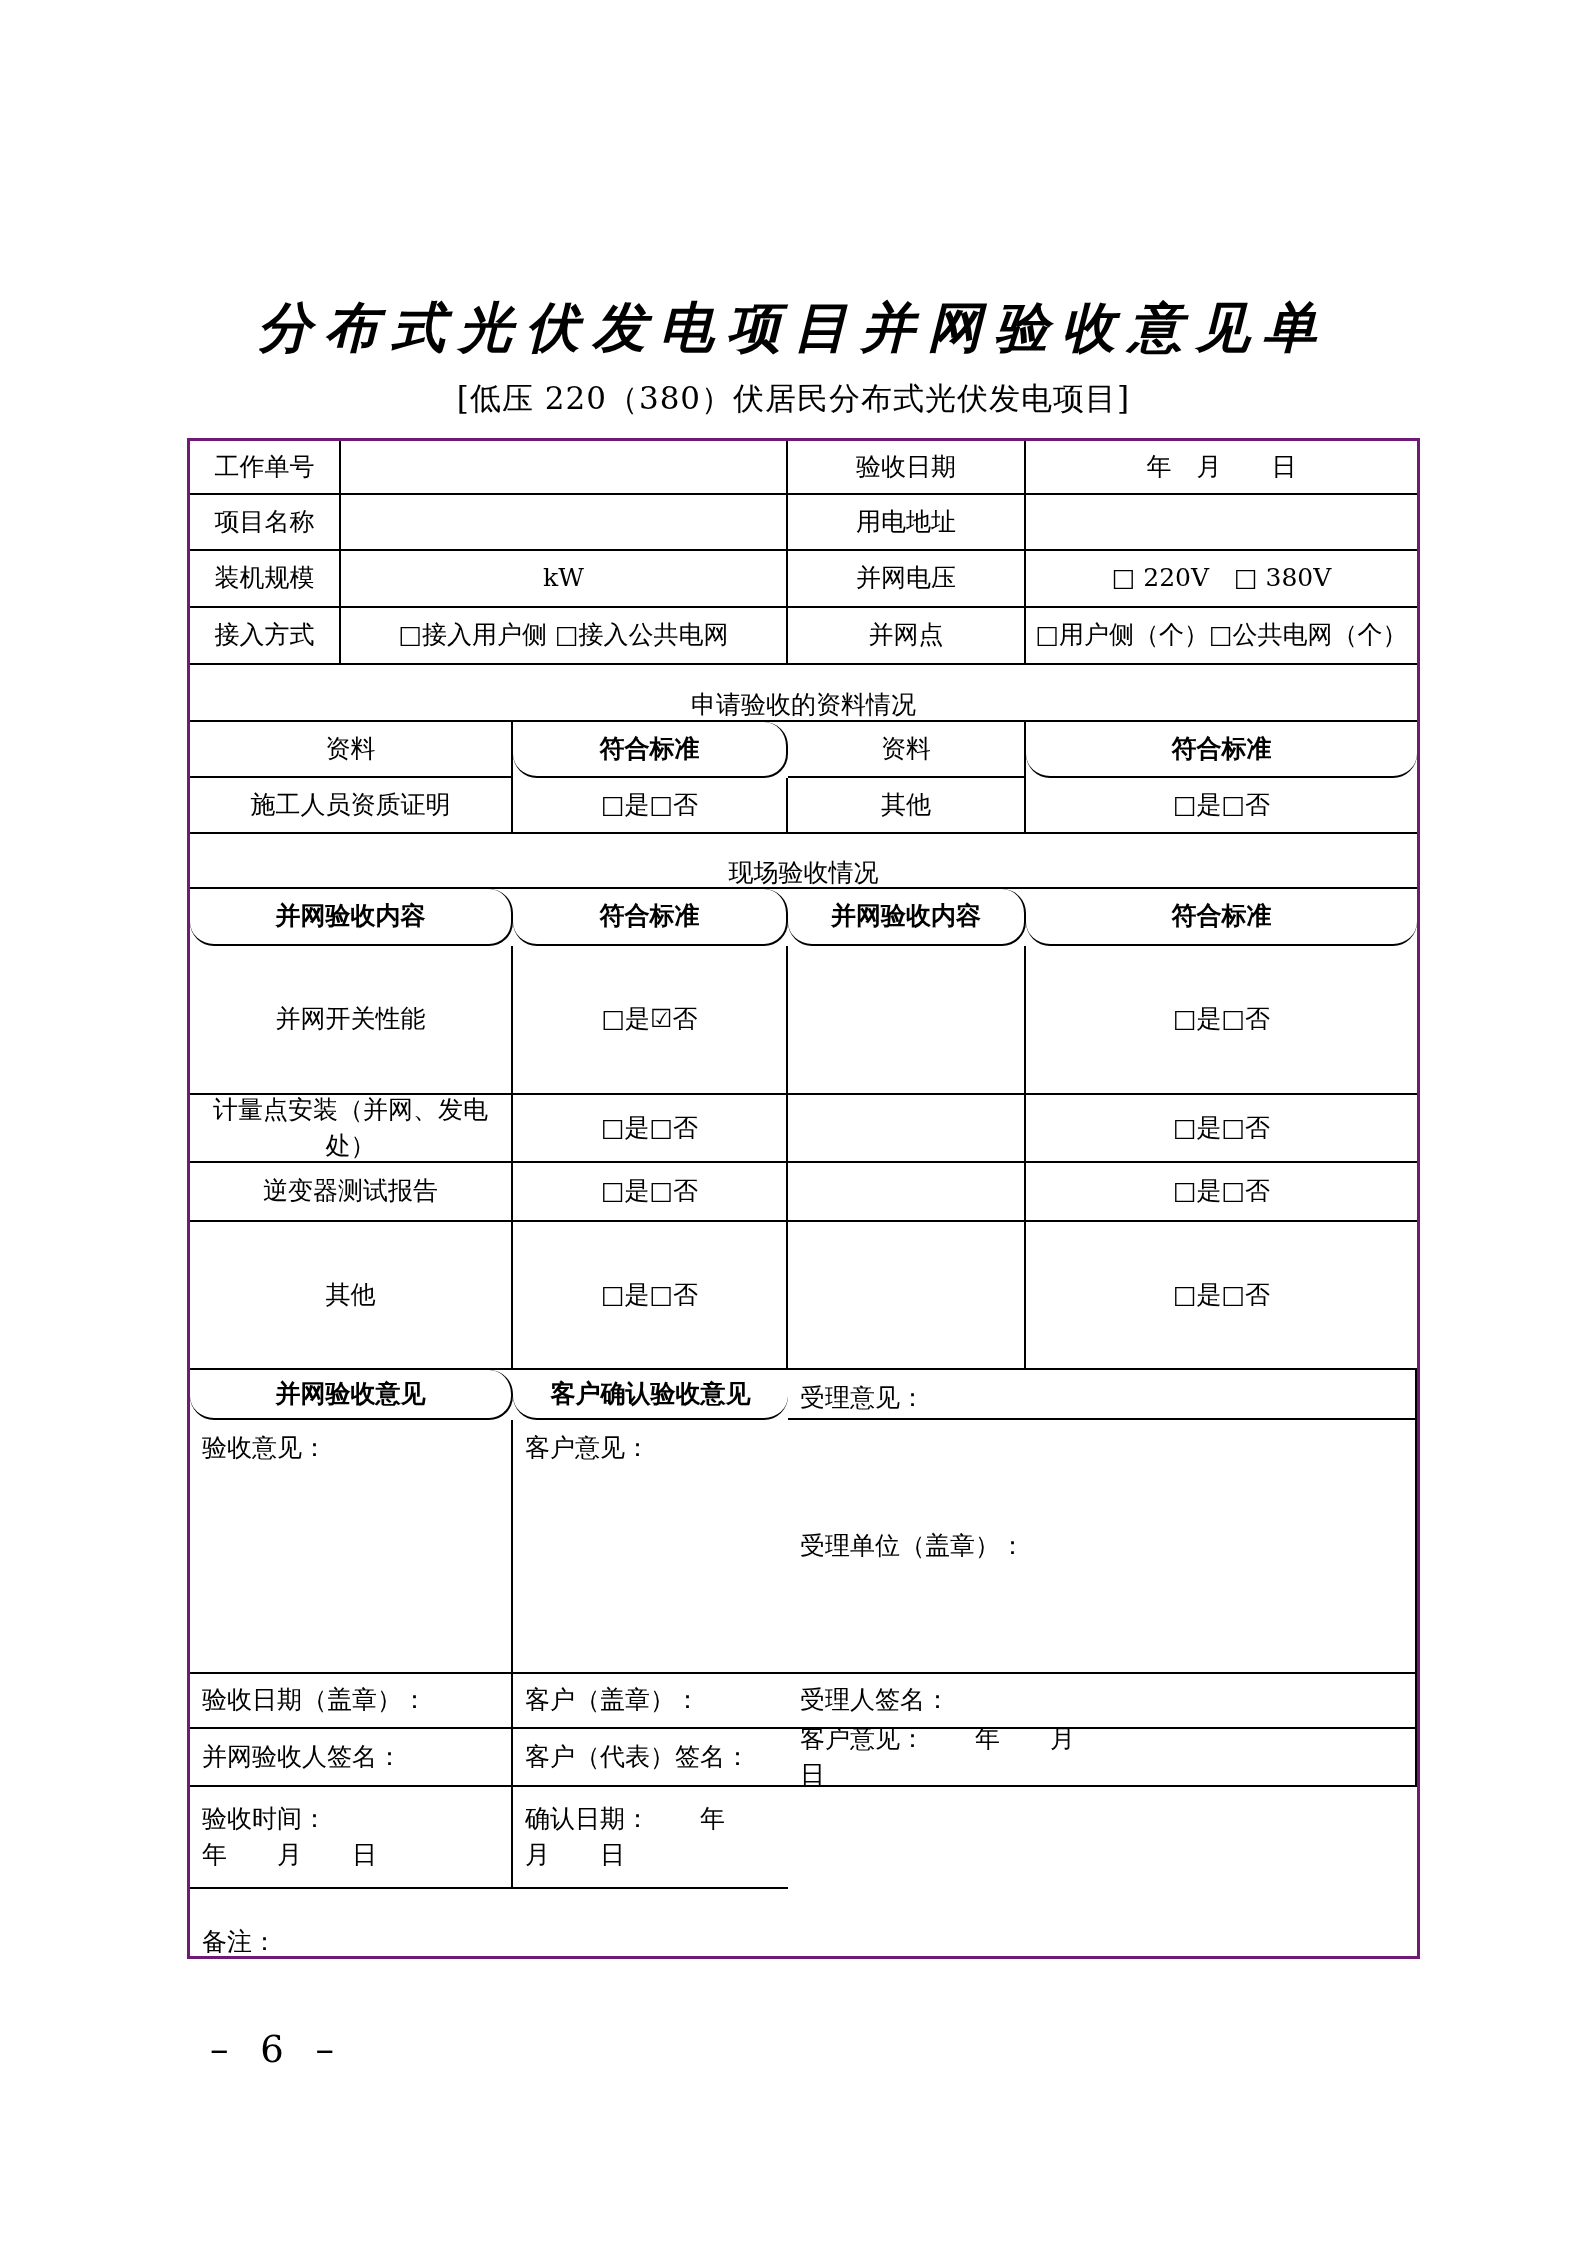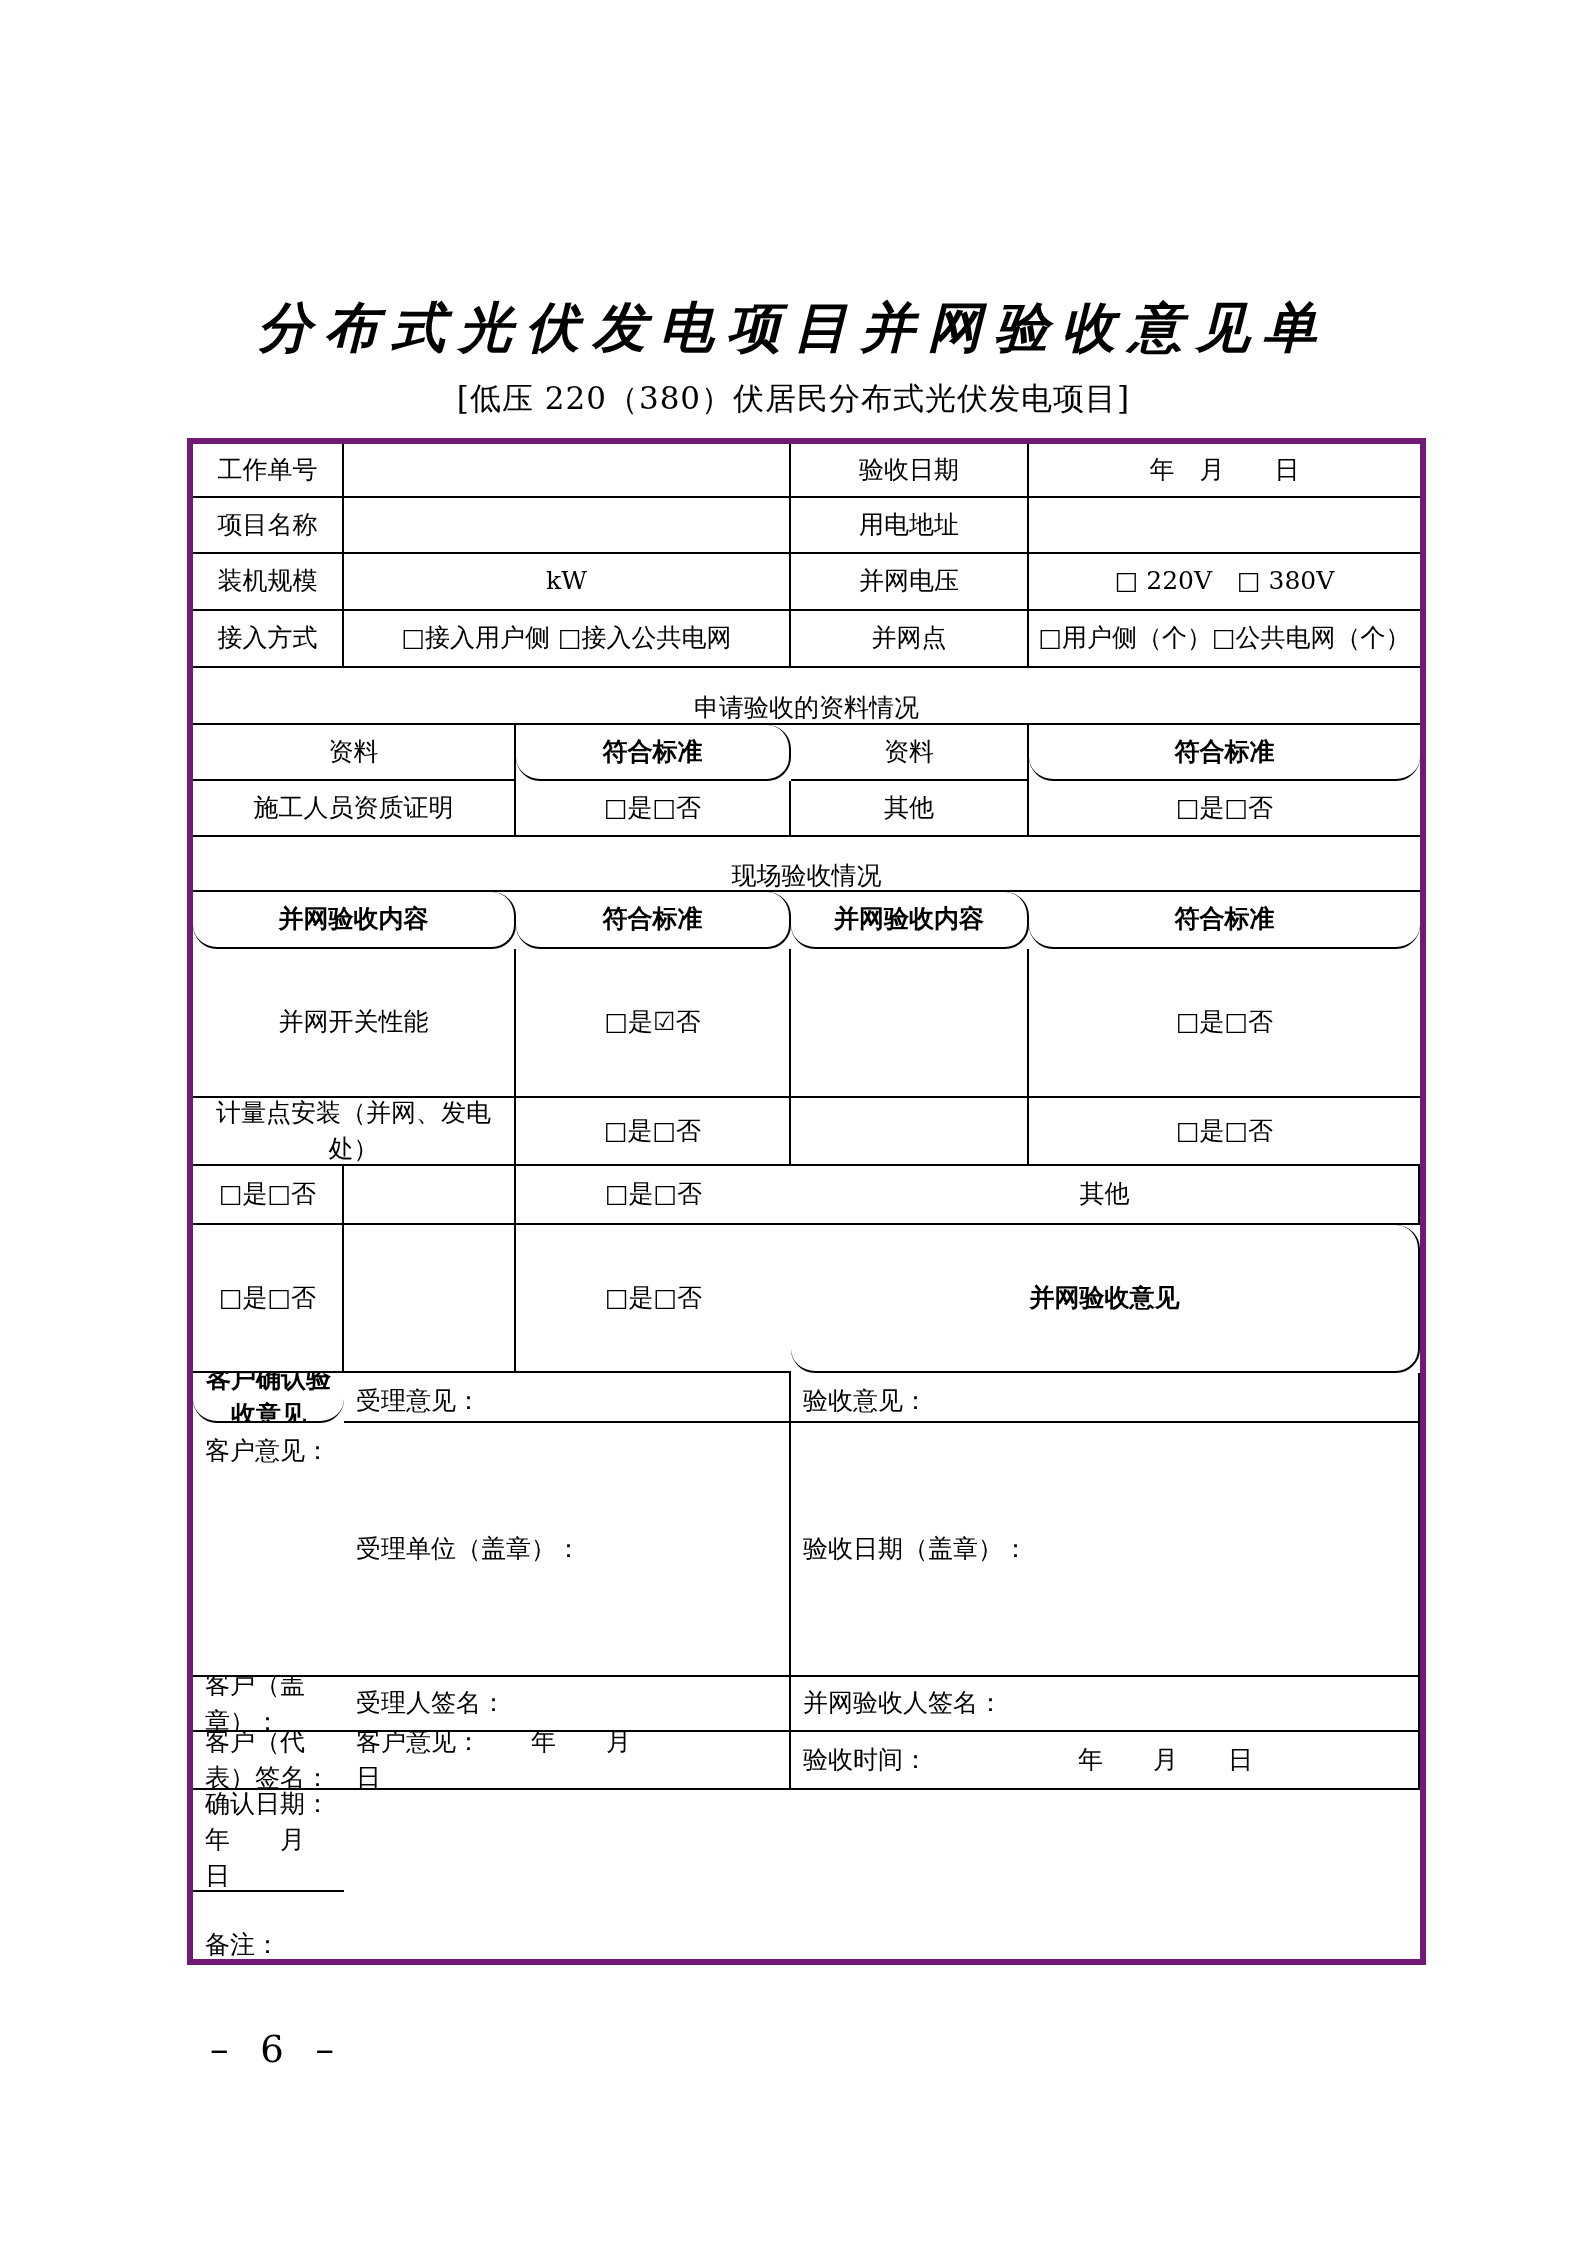--- a/index.html
+++ b/index.html
@@ -25,21 +25,21 @@
     font-size:31px;
     letter-spacing:1px;
     white-space:nowrap;
   }
   .form-table{
     position:absolute;left:187px;top:438px;
     width:1227px;height:1515px;
     display:grid;
     grid-template-columns:151px 172px 275px 238px 391px;
     grid-template-rows:54px 56px 57px 57px 57px 56px 56px 55px 57px 149px 68px 59px 148px 50px 254px 55px 58px 102px 67px;
-    border:6px solid #701a75;
+    border:3px solid #701a75;
     font-size:25px;
     line-height:1.45;
   }
   .c{
     border-right:2px solid #000;
     border-bottom:2px solid #000;
     display:flex;align-items:center;justify-content:center;
     text-align:center;
     padding:2px 6px;
     box-sizing:border-box;
@@ -112,20 +112,21 @@
     <div class="c sp2">并网开关性能</div>
     <div class="c">□是☑否</div>
     <div class="c"></div>
     <div class="c er">□是□否</div>
 
     <div class="c sp2">计量点安装（并网、发电处）</div>
     <div class="c">□是□否</div>
     <div class="c"></div>
     <div class="c er">□是□否</div>
 
+    <div class="c sp2">逆变器测试报告</div>
     <div class="c">□是□否</div>
     <div class="c"></div>
     <div class="c er">□是□否</div>
 
     <div class="c sp2">其他</div>
     <div class="c">□是□否</div>
     <div class="c"></div>
     <div class="c er">□是□否</div>
 
     <div class="c sp2 b">并网验收意见</div>

